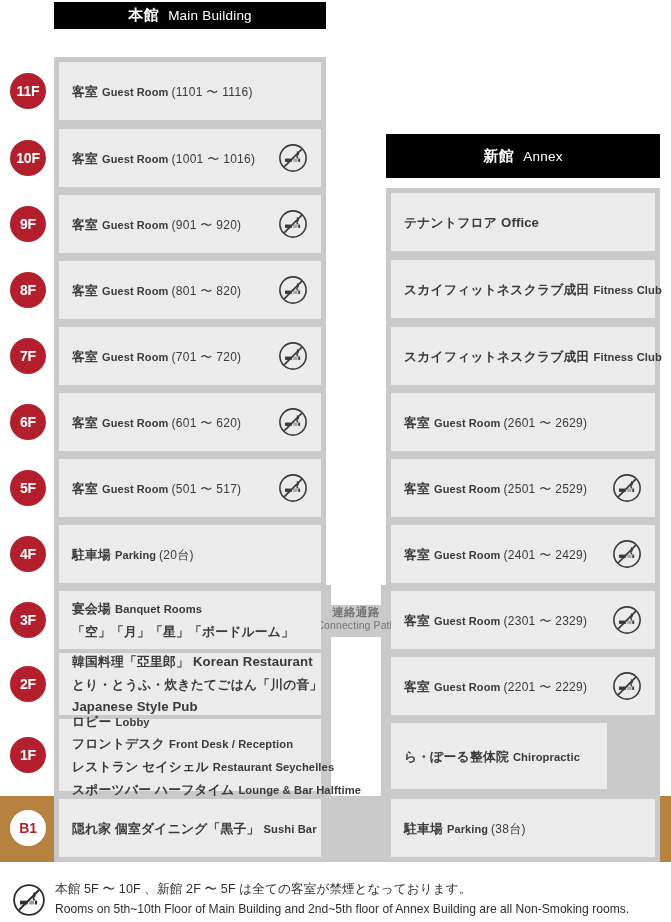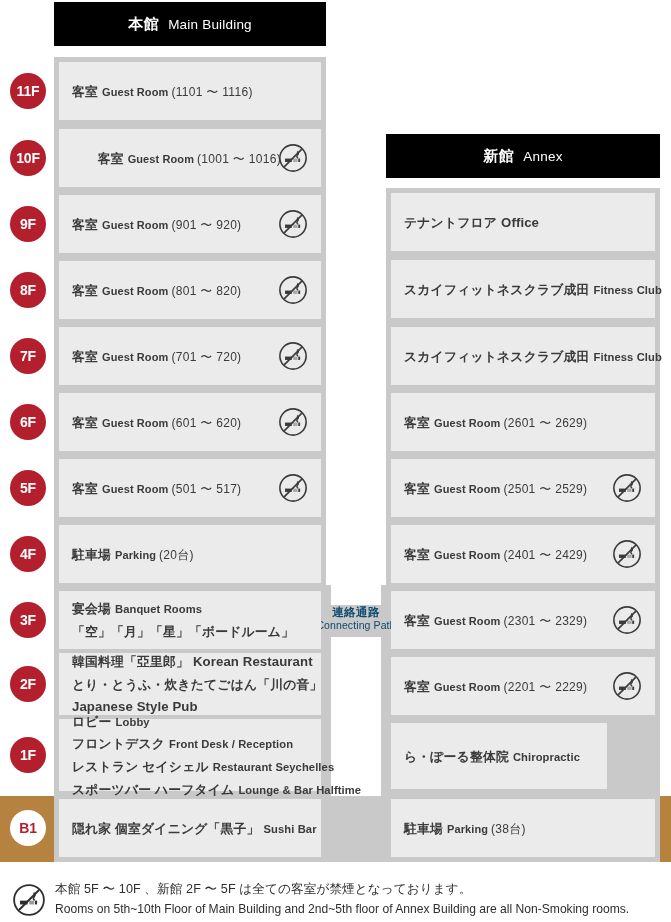--- a/index.html
+++ b/index.html
@@ -41,21 +41,21 @@
     box-sizing: border-box;
   }
   .conn-inner {
     position: absolute;
     background: #ffffff;
   }
   .conn-label {
     position: absolute;
     text-align: center;
     line-height: 1.22;
-    color: #0c4a6e;
+    color: #737373;
     white-space: nowrap;
   }
   .conn-label .ja {
     display: block;
     font-size: 11.5px;
     font-weight: bold;
     letter-spacing: .4px;
   }
   .conn-label .en {
     display: block;
@@ -198,38 +198,38 @@
   <div class="bldg-frame" style="left:386px; top:188px; width:274px; height:674px;"></div>
 
   <div class="conn-band" style="left:326px; top:585px; width:60px; height:277px;"></div>
   <div class="conn-inner" style="left:331px; top:560px; width:50px; height:45px;"></div>
   <div class="conn-inner" style="left:331px; top:637px; width:50px; height:159px;"></div>
   <div class="conn-label" style="left:306px; top:605px; width:100px;">
     <span class="ja">連絡通路</span>
     <span class="en">Connecting Path</span>
   </div>
 
-  <div class="bldg-header" style="left:54px; top:2px; width:272px; height:44px;">
+  <div class="bldg-header" style="left:54px; top:2px; width:272px; height:27px;">
     <span class="ja">本館</span>
     <span class="en">Main Building</span>
   </div>
 
   <div class="bldg-header" style="left:386px; top:134px; width:274px; height:44px;">
     <span class="ja">新館</span>
     <span class="en">Annex</span>
   </div>
 
   <div id="rows-layer">
       <div class="floor-cell" style="left: 59px; top: 62px; width: 262px; height: 58px;">
         <span class="cell-text roomline">
           <span class="line"><span class="ja">客室</span><span class="en">Guest Room</span><span class="num">(1101 〜 1116)</span></span>
         </span>
       </div>
       <div class="floor-badge" style="left: 10px; top: 73px;">11F</div>
-      <div class="floor-cell" style="left: 59px; top: 129px; width: 262px; height: 58px; justify-content: flex-end;">
+      <div class="floor-cell" style="left: 59px; top: 129px; width: 262px; height: 58px;">
         <span class="cell-text roomline">
           <span class="line"><span class="ja">客室</span><span class="en">Guest Room</span><span class="num">(1001 〜 1016)</span></span>
         </span>
       </div>
       <span class="ns-icon" style="left: 278px; top: 143px;">
         <svg viewBox="0 0 32 32" aria-hidden="true">
           <circle cx="16" cy="16" r="14" fill="none" stroke="#3a3a3a" stroke-width="1.7"></circle>
           <rect x="7.5" y="16.6" width="7.2" height="3.6" fill="#3a3a3a"></rect>
           <rect x="16.2" y="16.6" width="4.6" height="3.6" fill="#a8a8a8"></rect>
           <rect x="21.6" y="16.6" width="2.0" height="3.6" fill="#3a3a3a"></rect>

